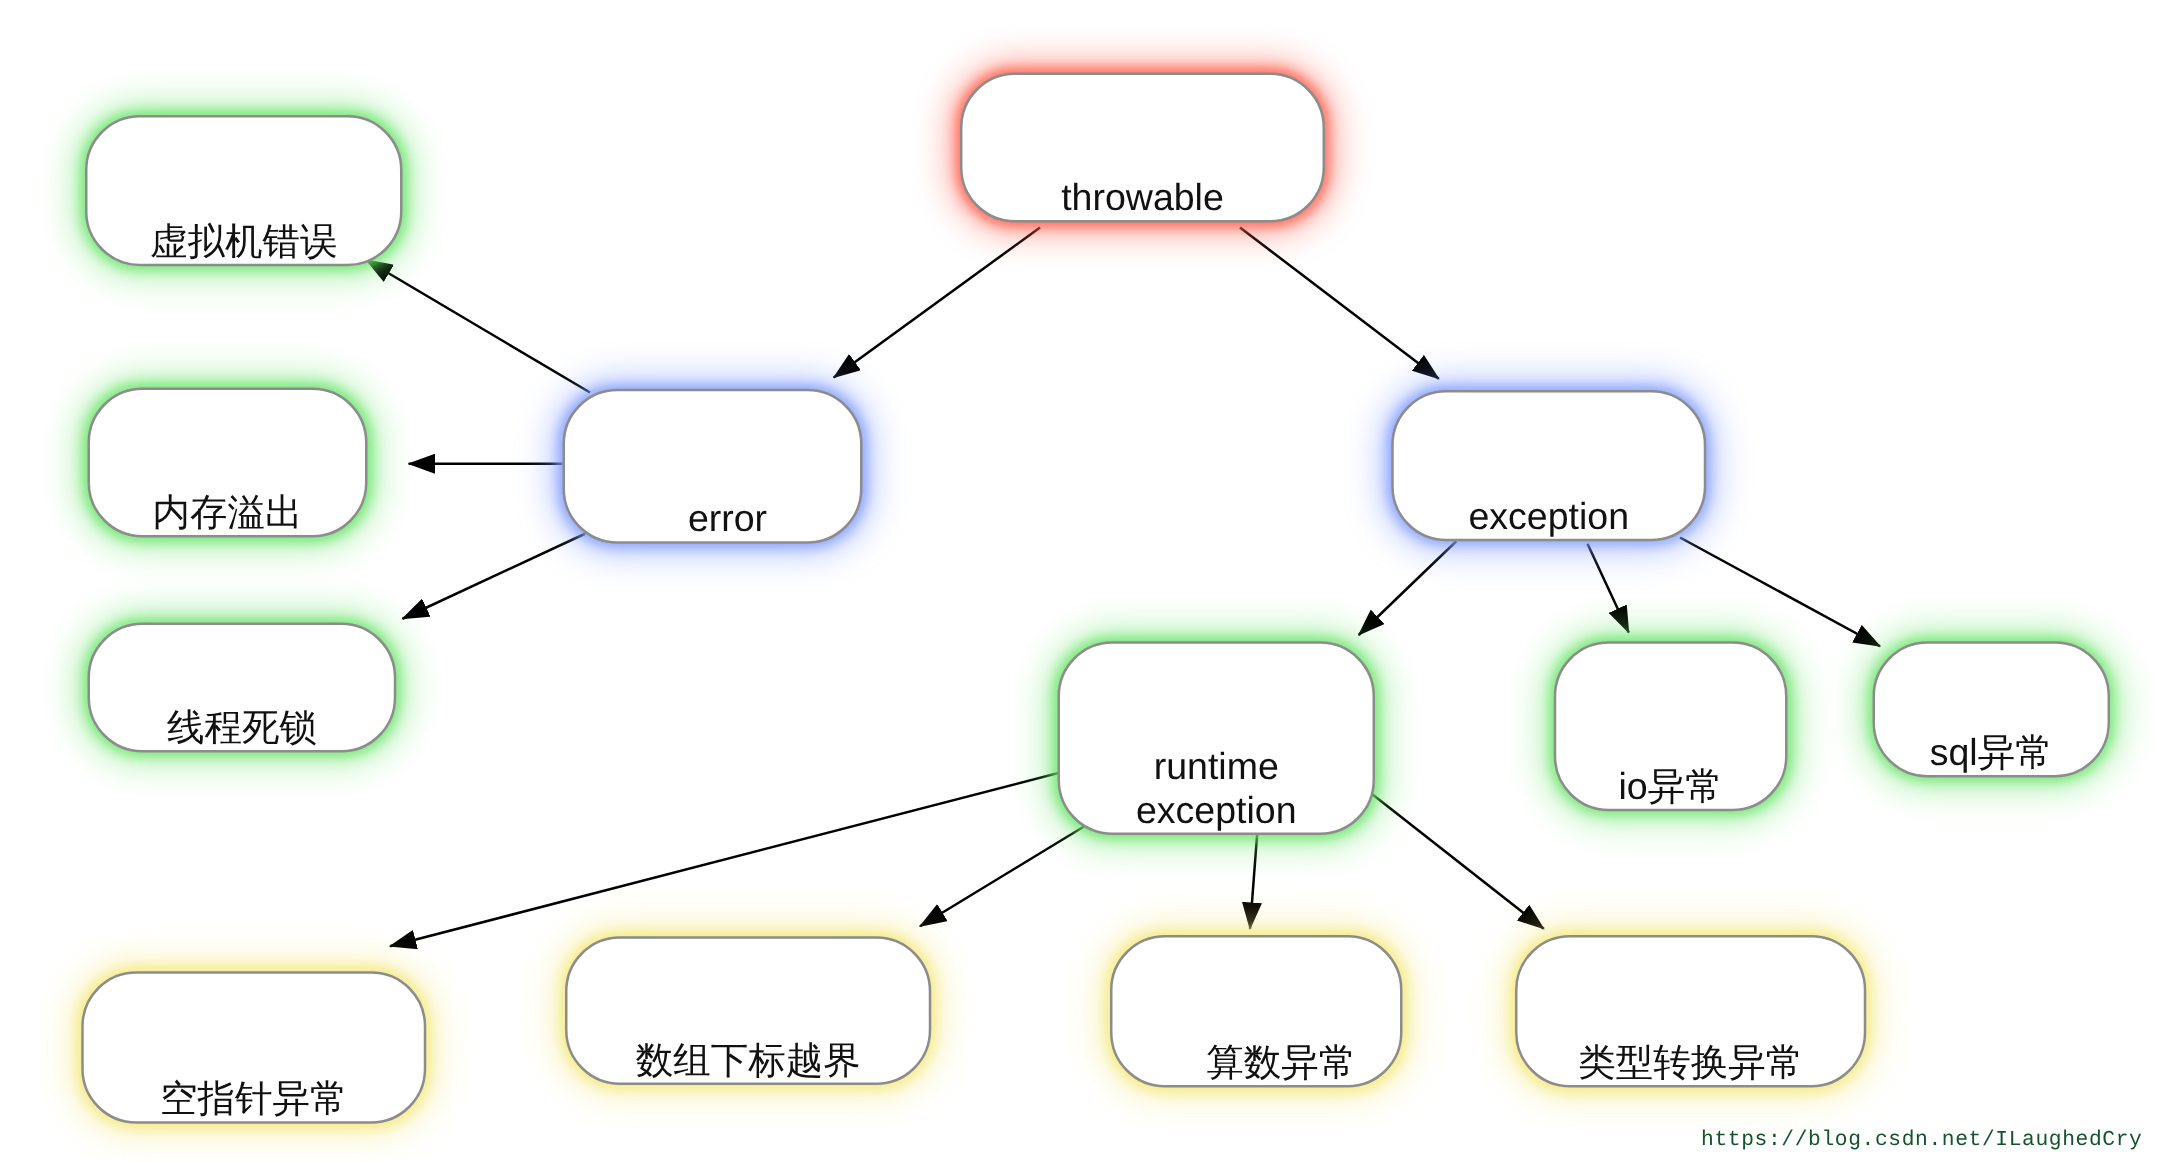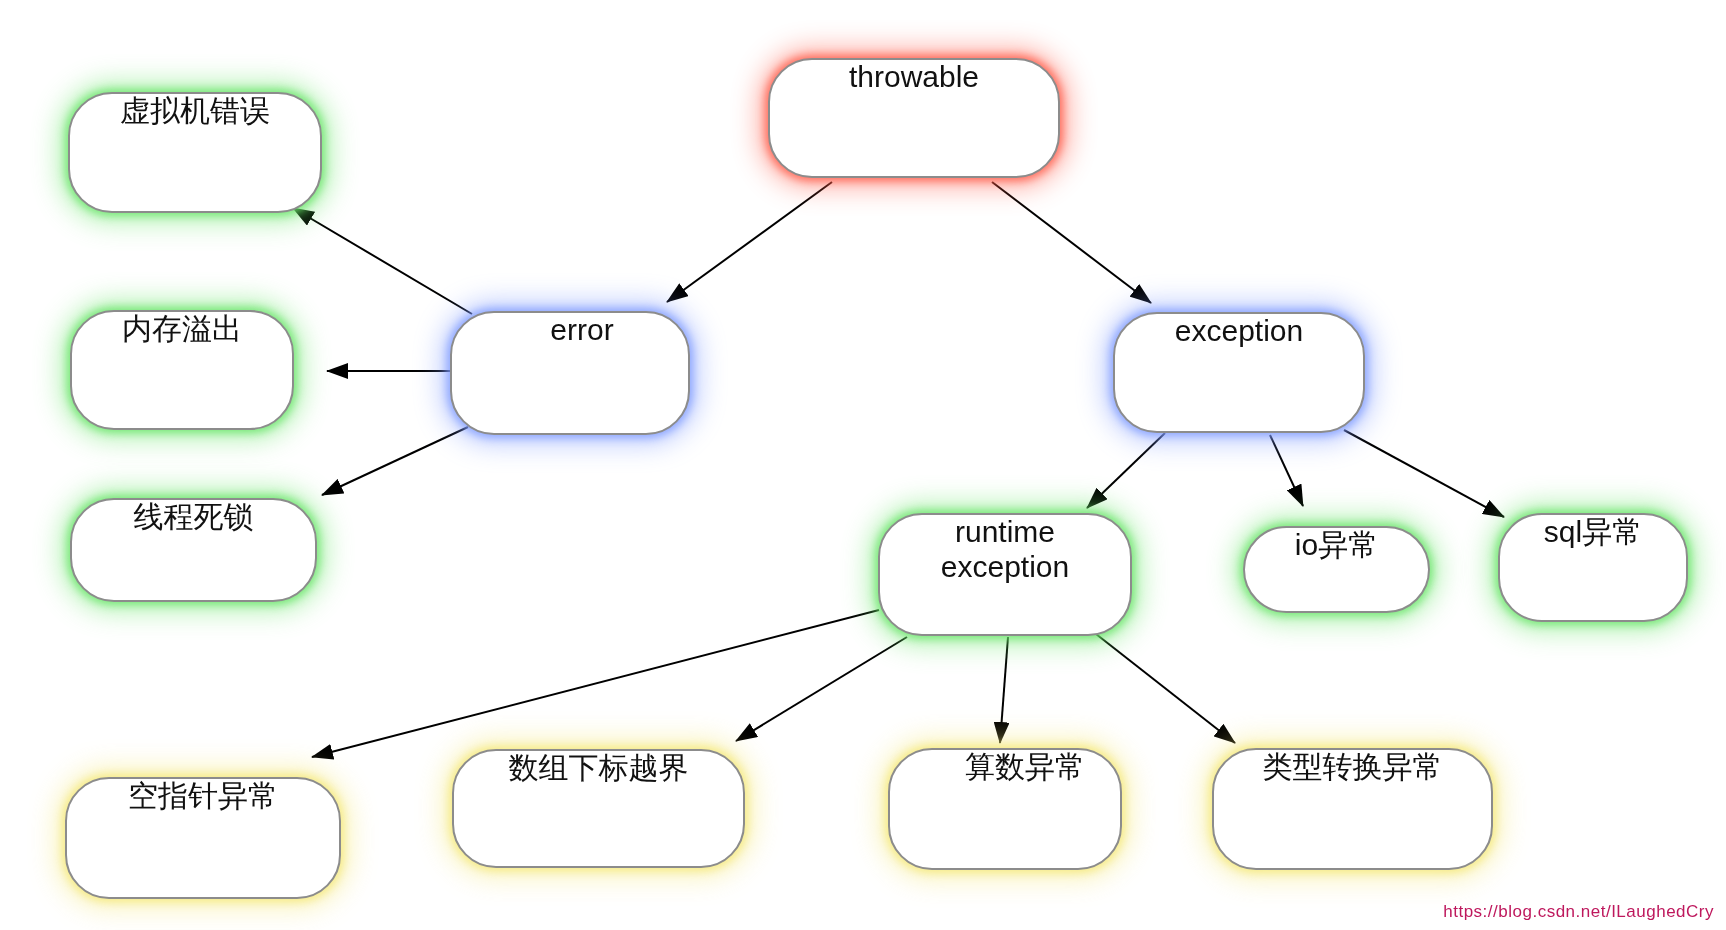--- a/index.html
+++ b/index.html
@@ -23,37 +23,38 @@
     height: 930px;
     pointer-events: none;
   }
   .node {
     position: absolute;
     box-sizing: border-box;
     background: #ffffff;
     border: 2px solid #8c8c8c;
     border-radius: 44px;
     display: flex;
-    align-items: flex-start;
+    align-items: flex-end;
     justify-content: center;
     text-align: center;
     color: #111111;
     font-size: 30px;
     line-height: 1.15;
     white-space: pre-line;
     z-index: 2;
   }
   .watermark {
     position: absolute;
     right: 12px;
     bottom: 8px;
     font-size: 17px;
-    color: #be185d;
+    color: #14532d;
     letter-spacing: 0.5px;
     z-index: 3;
+    font-family: Liberation Mono, monospace;
   }
 </style>
 </head>
 <body>
 
 <div class="canvas">
 
   <svg id="edges-layer" viewBox="0 0 1726 930" xmlns="http://www.w3.org/2000/svg">
     <defs>
       <marker id="arrowhead" markerUnits="userSpaceOnUse" markerWidth="22" markerHeight="16" refX="21" refY="8" orient="auto">
@@ -76,23 +77,23 @@
       </g>
   </svg>
 
   <div id="nodes">
       <div class="node" style="left: 768px; top: 58px; width: 292px; height: 120px; box-shadow: rgba(255, 90, 71, 0.8) 0px 0px 9px 3px, rgba(255, 90, 71, 0.467) 0px 0px 26px 10px;"><span>throwable</span></div>
       <div class="node" style="left: 68px; top: 92px; width: 254px; height: 121px; box-shadow: rgba(102, 229, 102, 0.8) 0px 0px 9px 3px, rgba(102, 229, 102, 0.467) 0px 0px 26px 10px;"><span>虚拟机错误</span></div>
       <div class="node" style="left: 70px; top: 310px; width: 224px; height: 120px; box-shadow: rgba(102, 229, 102, 0.8) 0px 0px 9px 3px, rgba(102, 229, 102, 0.467) 0px 0px 26px 10px;"><span>内存溢出</span></div>
       <div class="node" style="left: 70px; top: 498px; width: 247px; height: 104px; box-shadow: rgba(102, 229, 102, 0.8) 0px 0px 9px 3px, rgba(102, 229, 102, 0.467) 0px 0px 26px 10px;"><span>线程死锁</span></div>
       <div class="node" style="left: 450px; top: 311px; width: 240px; height: 124px; box-shadow: rgba(126, 155, 255, 0.8) 0px 0px 9px 3px, rgba(126, 155, 255, 0.467) 0px 0px 26px 10px; padding-left: 24px;"><span>error</span></div>
       <div class="node" style="left: 1113px; top: 312px; width: 252px; height: 121px; box-shadow: rgba(126, 155, 255, 0.8) 0px 0px 9px 3px, rgba(126, 155, 255, 0.467) 0px 0px 26px 10px;"><span>exception</span></div>
-      <div class="node" style="left: 878px; top: 513px; width: 254px; height: 123px; box-shadow: rgba(102, 229, 102, 0.8) 0px 0px 9px 3px, rgba(102, 229, 102, 0.467) 0px 0px 26px 10px;"><span>runtime
+      <div class="node" style="left: 846px; top: 513px; width: 254px; height: 155px; box-shadow: rgba(102, 229, 102, 0.8) 0px 0px 9px 3px, rgba(102, 229, 102, 0.467) 0px 0px 26px 10px;"><span>runtime
 exception</span></div>
-      <div class="node" style="left: 1243px; top: 513px; width: 187px; height: 87px; box-shadow: rgba(102, 229, 102, 0.8) 0px 0px 9px 3px, rgba(102, 229, 102, 0.467) 0px 0px 26px 10px; margin-top: 13px;"><span>io异常</span></div>
+      <div class="node" style="left: 1243px; top: 513px; width: 187px; height: 136px; box-shadow: rgba(102, 229, 102, 0.8) 0px 0px 9px 3px, rgba(102, 229, 102, 0.467) 0px 0px 26px 10px;"><span>io异常</span></div>
       <div class="node" style="left: 1498px; top: 513px; width: 190px; height: 109px; box-shadow: rgba(102, 229, 102, 0.8) 0px 0px 9px 3px, rgba(102, 229, 102, 0.467) 0px 0px 26px 10px;"><span>sql异常</span></div>
       <div class="node" style="left: 65px; top: 777px; width: 276px; height: 122px; box-shadow: rgba(245, 232, 120, 0.8) 0px 0px 9px 3px, rgba(245, 232, 120, 0.467) 0px 0px 26px 10px;"><span>空指针异常</span></div>
       <div class="node" style="left: 452px; top: 749px; width: 293px; height: 119px; box-shadow: rgba(245, 232, 120, 0.8) 0px 0px 9px 3px, rgba(245, 232, 120, 0.467) 0px 0px 26px 10px;"><span>数组下标越界</span></div>
       <div class="node" style="left: 888px; top: 748px; width: 234px; height: 122px; box-shadow: rgba(245, 232, 120, 0.8) 0px 0px 9px 3px, rgba(245, 232, 120, 0.467) 0px 0px 26px 10px; padding-left: 40px;"><span>算数异常</span></div>
       <div class="node" style="left: 1212px; top: 748px; width: 281px; height: 122px; box-shadow: rgba(245, 232, 120, 0.8) 0px 0px 9px 3px, rgba(245, 232, 120, 0.467) 0px 0px 26px 10px;"><span>类型转换异常</span></div>
     </div>
 
   <div class="watermark">https://blog.csdn.net/ILaughedCry</div>
 
 </div>

